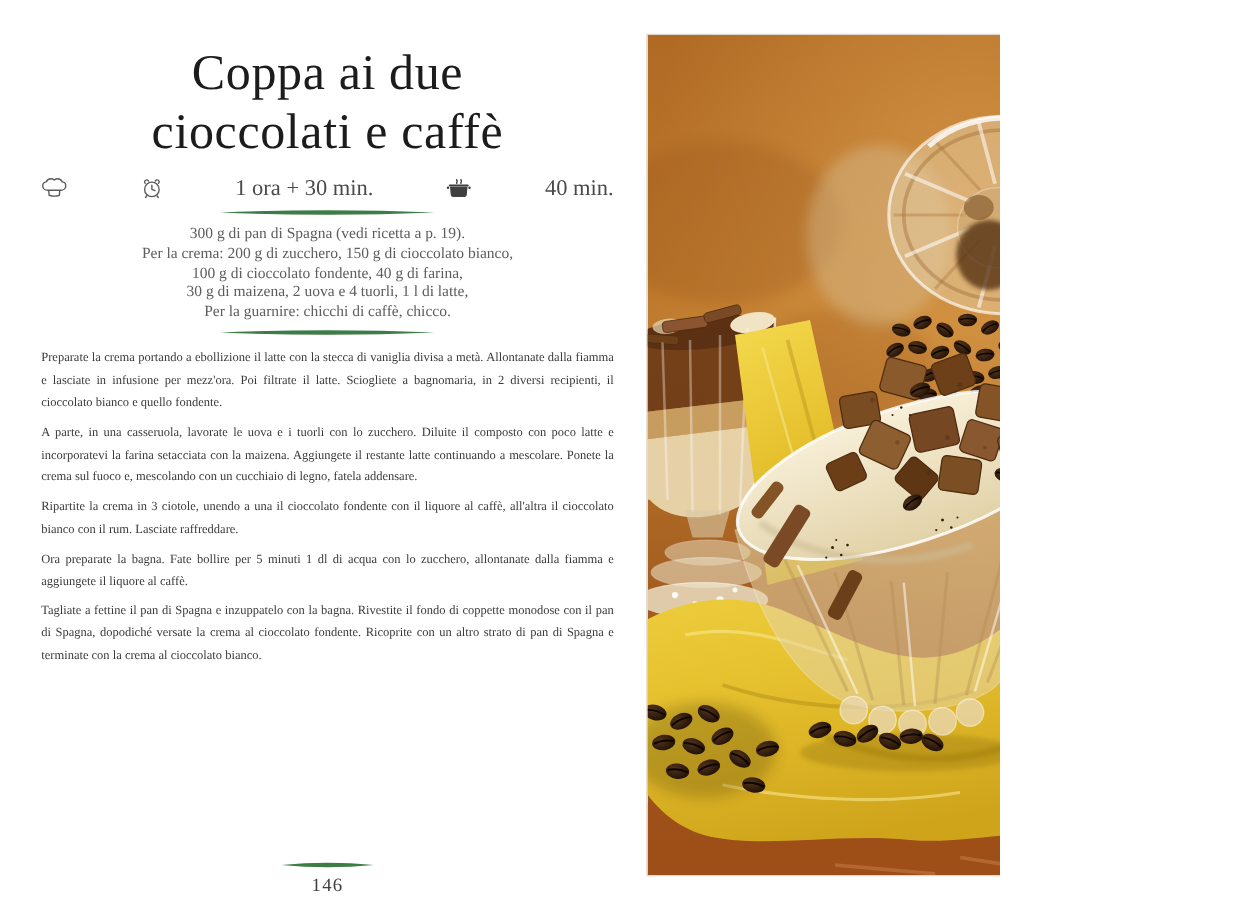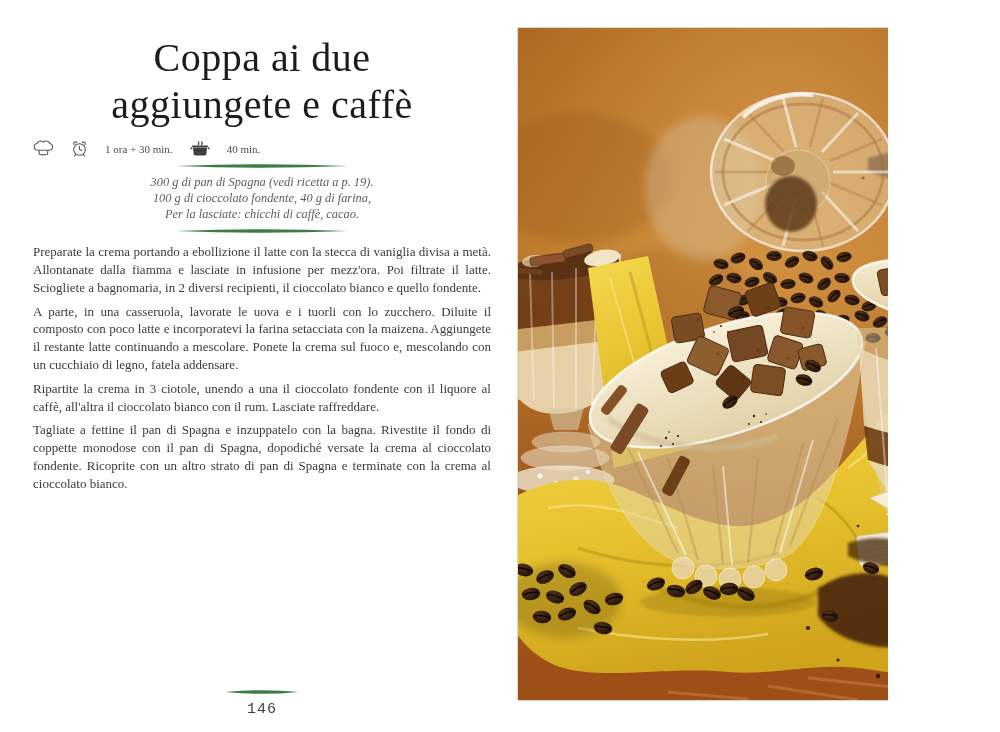--- a/index.html
+++ b/index.html
@@ -1,45 +1,45 @@
 <!DOCTYPE html>
 <html><head>
 <meta charset="utf-8">
 <style>
   html,body{margin:0;padding:0;background:#ffffff;}
-  .page{position:relative;width:888px;height:732px;background:#ffffff;overflow:hidden;
+  .page{position:relative;width:800px;height:732px;background:#ffffff;overflow:hidden;
         font-family:"Liberation Serif", serif;}
   .col{position:absolute;left:33px;top:34px;width:458px;}
   .title{margin:0;text-align:center;font-weight:400;font-size:40px;line-height:1.18;
          color:#1c1c1c;letter-spacing:.5px;}
   .title span{display:block;}
-  .meta{display:flex;justify-content:flex-start;align-items:center;gap:17px;margin-top:12px;
-        font-size:11px;color:#4a4a4a;}
+  .meta{display:flex;justify-content:space-between;align-items:center;gap:17px;margin-top:12px;
+        font-size:18px;color:#4a4a4a;}
   .meta svg{display:block;}
   .lens{display:block;margin:6px auto 6px;}
-  .ingredients{margin-top:0;text-align:center;font-style:italic;font-size:12.4px;
+  .ingredients{margin-top:0;text-align:center;font-size:12.4px;
                line-height:15.6px;color:#5d5d5d;}
   .steps{margin-top:9px;}
-  .steps p{margin:0 0 6px;font-size:13px;line-height:17.8px;text-align:justify;color:#3a3a3a;}
-  .footer{position:absolute;left:33px;top:682px;width:458px;text-align:center;font-family:Liberation Mono, monospace;}
+  .steps p{margin:0 0 6px;font-size:10px;line-height:17.8px;text-align:justify;color:#3a3a3a;}
+  .footer{position:absolute;left:33px;top:682px;width:458px;text-align:center;}
   .footer .num{display:block;font-size:15px;color:#3f3f3f;letter-spacing:1px;margin-top:1px;}
   .photo-frame{position:absolute;left:518px;top:28px;width:472px;height:672px;
                outline:1px solid #e0d8cc;}
   .photo-frame svg{display:block;width:472px;height:672px;}
 </style>
 </head>
 <body>
 
 <div class="page">
 
   <div class="col">
 
     <h1 class="title">
       <span>Coppa ai due</span>
-      <span>aggiungete e caffè</span>
+      <span>cioccolati e caffè</span>
     </h1>
 
     <div class="meta">
       <svg width="21" height="17" viewBox="0 0 21 17">
         <g fill="none" stroke="#5a5a5a" stroke-width="1.1" stroke-linejoin="round">
           <path d="M5.2,10.2 C2.9,10.2 1.2,8.6 1.2,6.7 C1.2,5 2.4,3.7 4,3.5 C4.6,2 6.1,1 7.8,1 C8.8,1 9.7,1.4 10.4,2 C11.1,1.4 12,1 13,1 C14.7,1 16.2,2 16.8,3.5 C18.4,3.7 19.6,5 19.6,6.7 C19.6,8.6 17.9,10.2 15.6,10.2 Z"></path>
           <path d="M6,10.2 L6.3,14.2 Q10.4,15.6 14.5,14.2 L14.8,10.2"></path>
         </g>
       </svg>
       <svg width="17" height="17" viewBox="0 0 17 17">
@@ -61,32 +61,35 @@
       </svg>
       <span>40 min.</span>
     </div>
 
     <svg class="lens" width="172" height="6" viewBox="0 0 172 6">
       <path d="M0,3 Q86,-0.6 172,3 Q86,6.6 0,3 Z" fill="#3e7c46"></path>
     </svg>
 
     <div class="ingredients">
       <div>300 g di pan di Spagna (vedi ricetta a p. 19).</div>
+      <div>Per la crema: 200 g di zucchero, 150 g di cioccolato bianco,</div>
       <div>100 g di cioccolato fondente, 40 g di farina,</div>
-      <div>Per la lasciate: chicchi di caffè, cacao.</div>
+      <div>30 g di maizena, 2 uova e 4 tuorli, 1 l di latte,</div>
+      <div>Per la guarnire: chicchi di caffè, chicco.</div>
     </div>
 
     <svg class="lens" width="172" height="6" viewBox="0 0 172 6">
       <path d="M0,3 Q86,-0.6 172,3 Q86,6.6 0,3 Z" fill="#3e7c46"></path>
     </svg>
 
     <div class="steps">
       <p>Preparate la crema portando a ebollizione il latte con la stecca di vaniglia divisa a metà. Allontanate dalla fiamma e lasciate in infusione per mezz'ora. Poi filtrate il latte. Sciogliete a bagnomaria, in 2 diversi recipienti, il cioccolato bianco e quello fondente.</p>
       <p>A parte, in una casseruola, lavorate le uova e i tuorli con lo zucchero. Diluite il composto con poco latte e incorporatevi la farina setacciata con la maizena. Aggiungete il restante latte continuando a mescolare. Ponete la crema sul fuoco e, mescolando con un cucchiaio di legno, fatela addensare.</p>
       <p>Ripartite la crema in 3 ciotole, unendo a una il cioccolato fondente con il liquore al caffè, all'altra il cioccolato bianco con il rum. Lasciate raffreddare.</p>
+      <p>Ora preparate la bagna. Fate bollire per 5 minuti 1 dl di acqua con lo zucchero, allontanate dalla fiamma e aggiungete il liquore al caffè.</p>
       <p>Tagliate a fettine il pan di Spagna e inzuppatelo con la bagna. Rivestite il fondo di coppette monodose con il pan di Spagna, dopodiché versate la crema al cioccolato fondente. Ricoprite con un altro strato di pan di Spagna e terminate con la crema al cioccolato bianco.</p>
     </div>
   </div>
 
   <div class="footer">
     <svg width="74" height="6" viewBox="0 0 74 6">
       <path d="M0,3 Q37,-0.7 74,3 Q37,6.7 0,3 Z" fill="#3e7c46"></path>
     </svg>
     <span class="num">146</span>
   </div>

